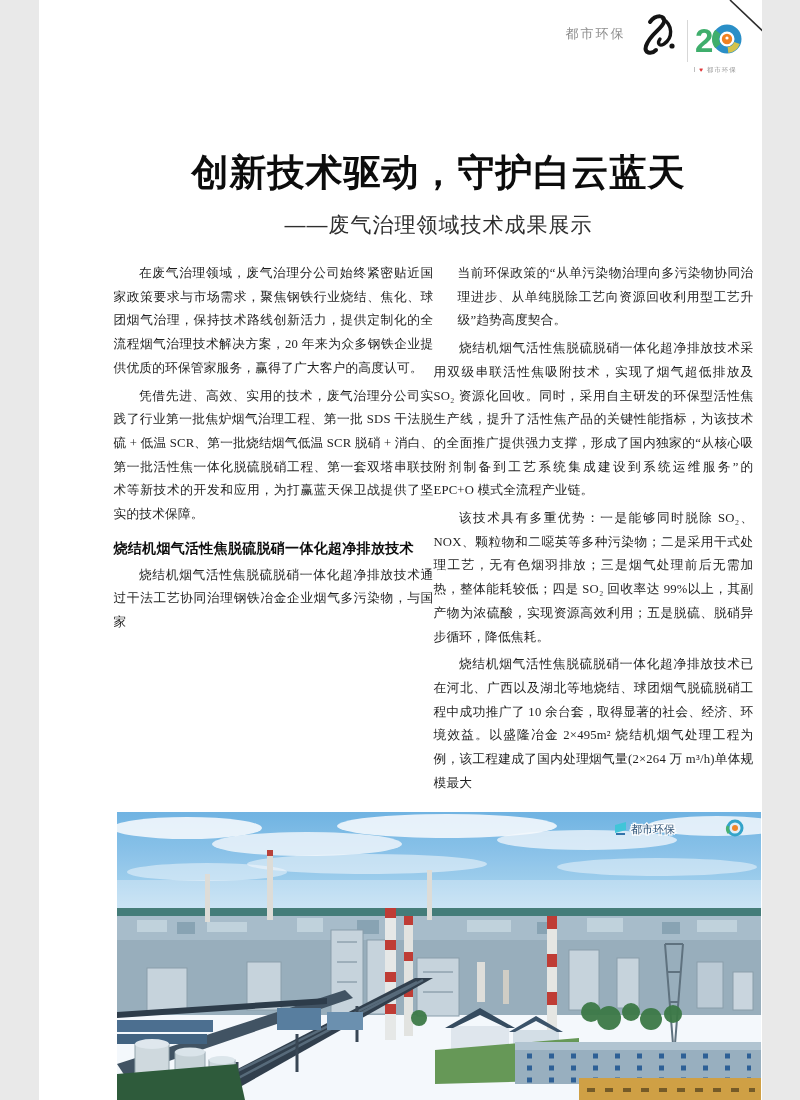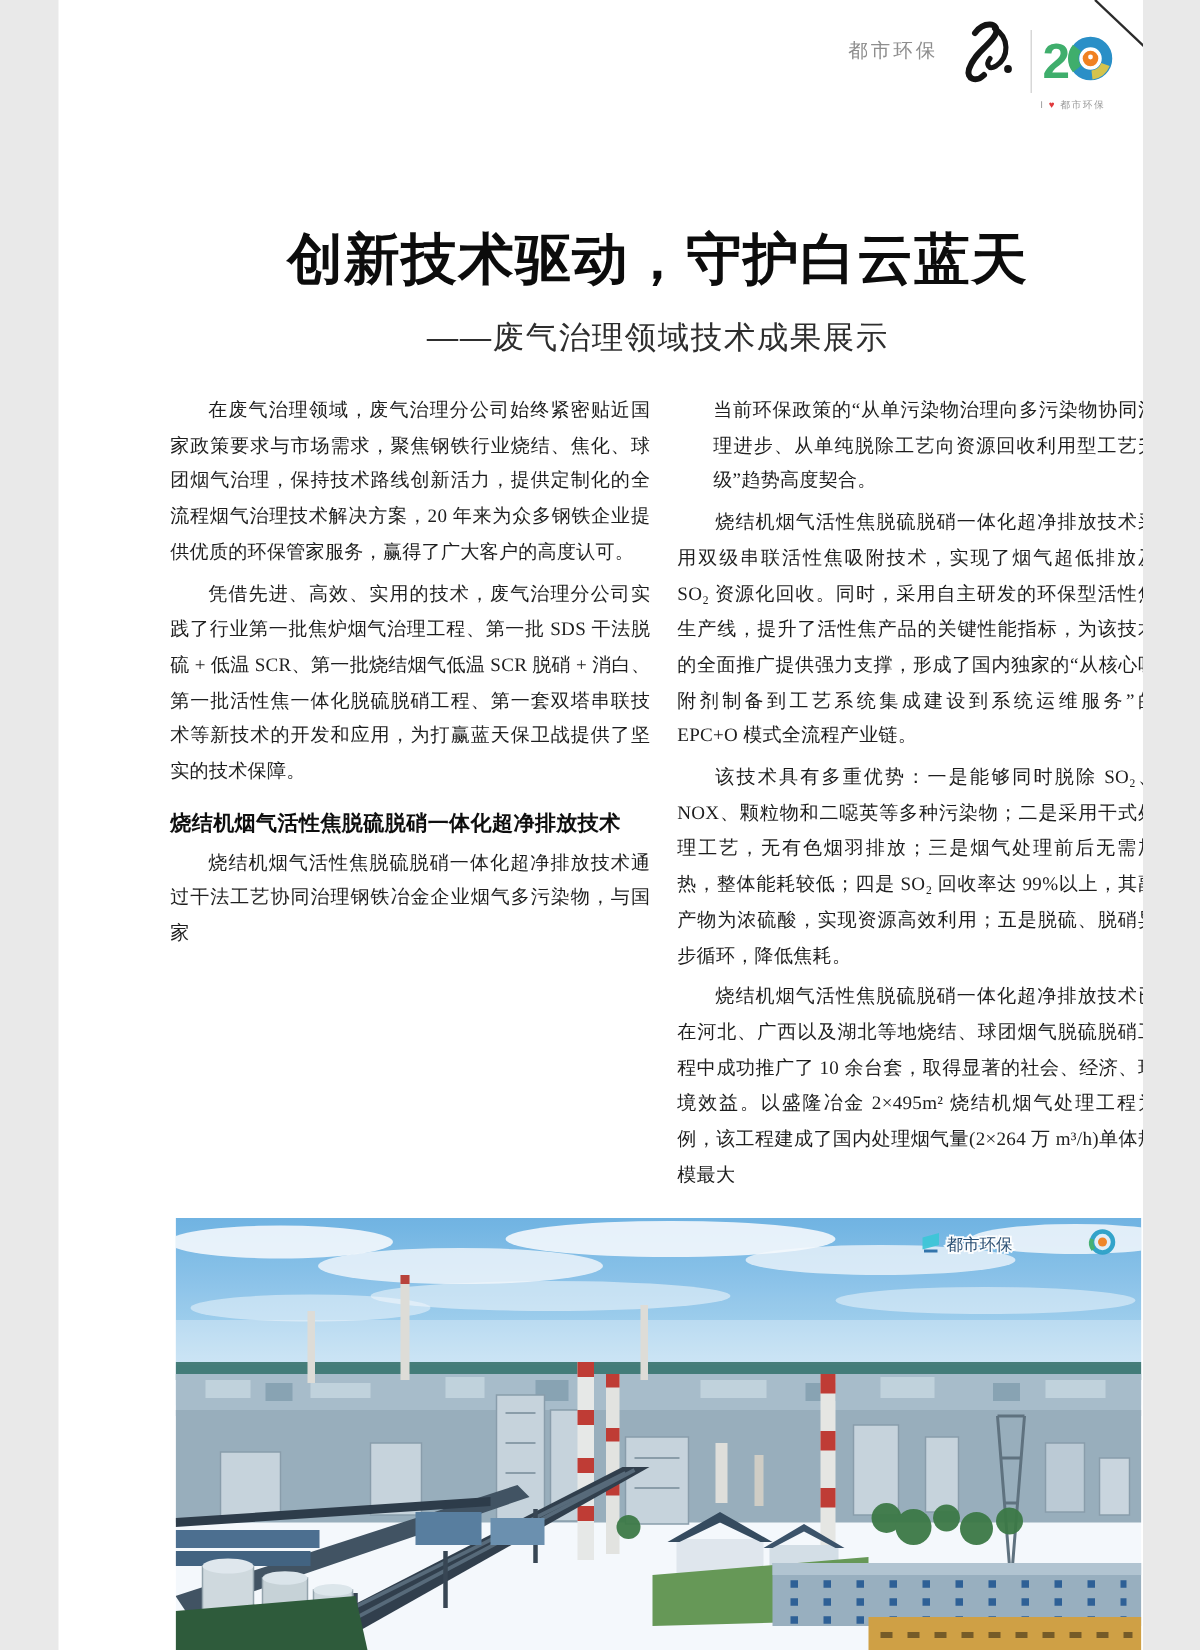--- a/index.html
+++ b/index.html
@@ -63,21 +63,21 @@
     font-size: 37px; font-weight: 800; letter-spacing: 1px; color: #0c0c0c; text-align: center;
   }
   .sub-title {
     margin-top: 13px;
     font-family: "Liberation Sans", sans-serif;
     font-size: 21px; font-weight: 400; letter-spacing: 1px; color: #2e2e2e;
   }
   
   .columns {
     position: absolute; left: 75px; top: 262px; width: 658px;
-    display: flex; gap: 18px;
+    display: flex; 
   }
   .col { width: 320px; }
   .col p {
     font-size: 12.7px; line-height: 23.7px;
     text-align: justify; text-justify: inter-ideograph;
     text-indent: 2em; letter-spacing: 0.2px;
     margin-bottom: 4px; color: #1e1e1e;
   }
   .col p.cont { text-indent: 0; margin-left: 24px; }
   .col h3 {

